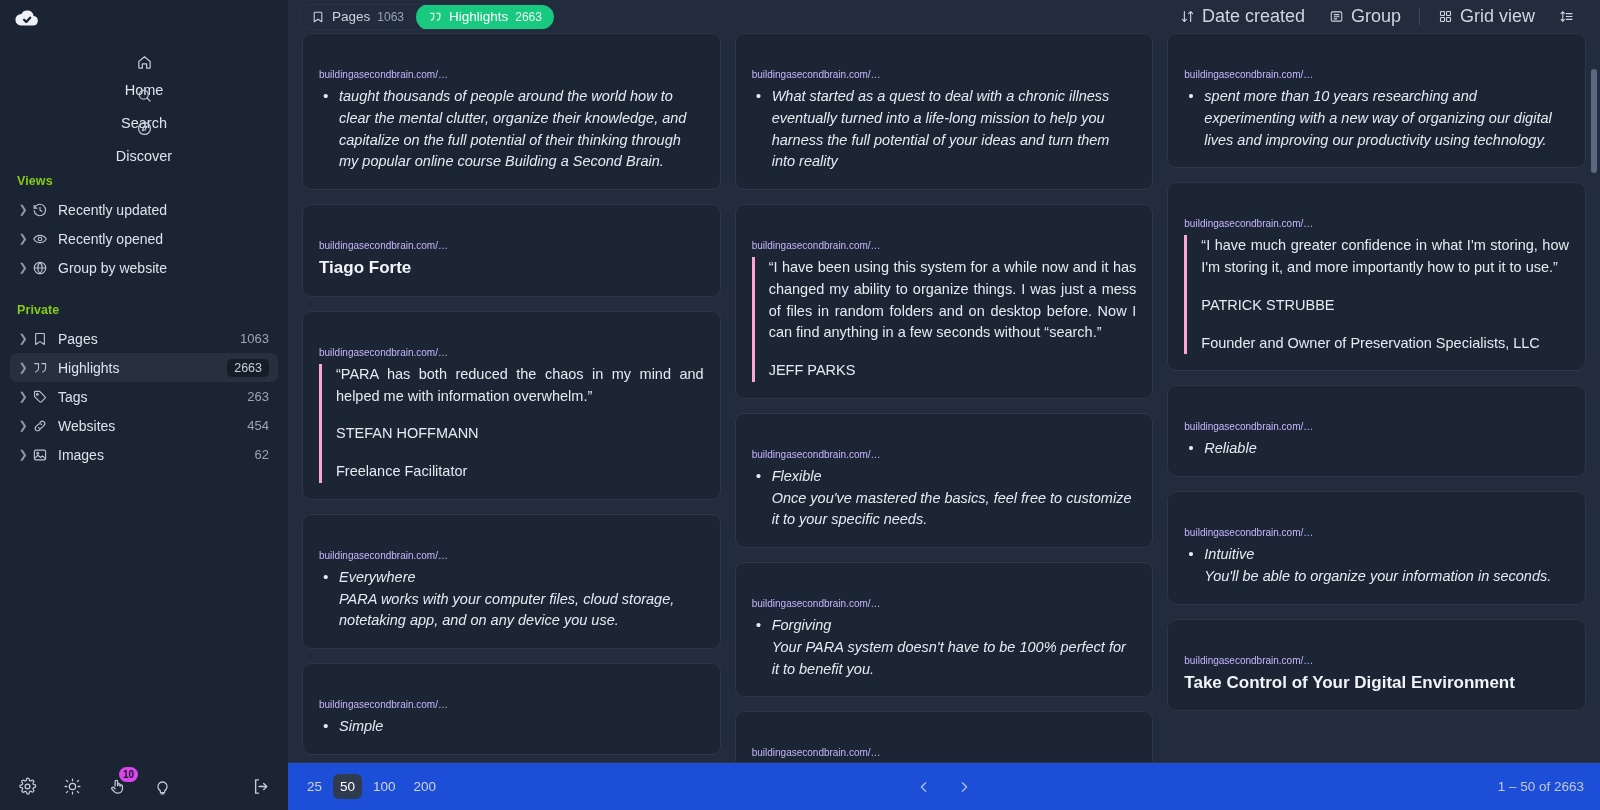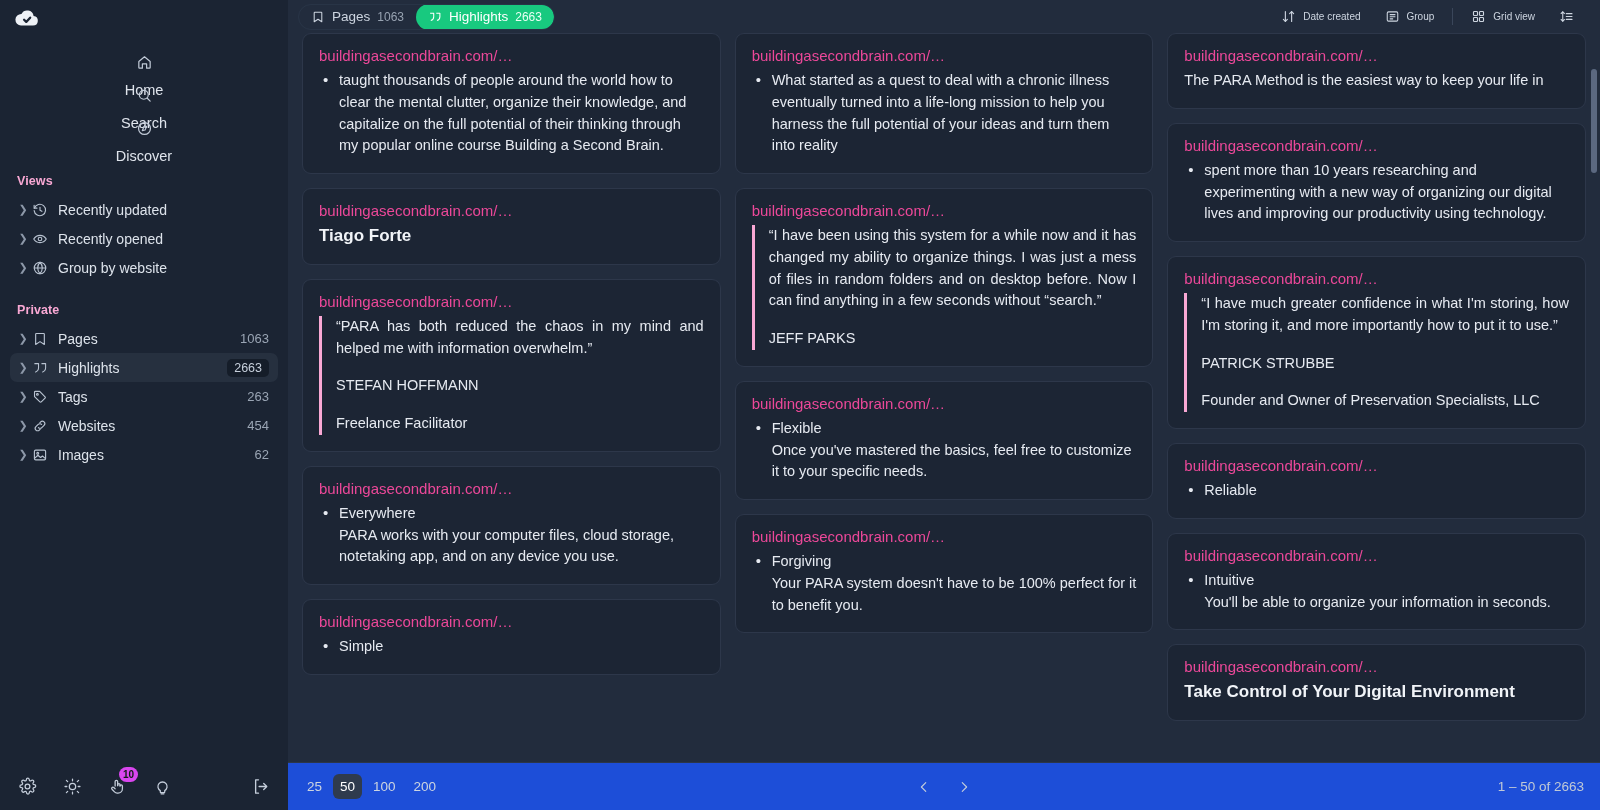--- a/index.html
+++ b/index.html
@@ -27,21 +27,21 @@
   .nav-item {
     display: flex; align-items: center; gap: 11px;
     height: 33px; margin: 0 10px; padding: 0 8px;
     border-radius: 7px; cursor: pointer;
     color: #dfe4ec; font-size: 14.5px; flex-direction: column;
   }
   .nav-item .ic { width: 17px; height: 17px; display: flex; align-items: center; justify-content: center; flex: none; color: #c2cbd8; }
   .nav-item .ic svg { width: 17px; height: 17px; display: block; }
 
   .section-title {
-    font-size: 12.5px; font-weight: bold; color: #f9a8d4;
+    font-size: 12.5px; font-weight: bold; color: #84cc16;
     padding: 0 0 0 17px; margin-top: 21px; margin-bottom: 7px;
     letter-spacing: .1px;
   }
 
   .tree-item {
     display: flex; align-items: center;
     height: 29px; margin: 0 10px; padding: 0 9px 0 4px;
     border-radius: 7px; cursor: pointer;
     color: #dde3eb; font-size: 14px;
   }
@@ -103,21 +103,21 @@
   }
   .tab svg { width: 14px; height: 14px; display: block; }
   .tab .tcount { font-size: 12px; color: #98a3b2; }
   .tab.active { background: #18c97f; color: #ffffff; border-radius: 16px; font-weight: 500; }
   .tab.active .tcount { color: #e8fff4; }
 
   .topbar-right { margin-left: auto; display: flex; align-items: center; gap: 0; }
   .tbtn {
     display: flex; align-items: center; gap: 7px;
     height: 26px; padding: 0 12px; cursor: pointer;
-    font-size: 10px; color: #cdd5e0; border-radius: 6px;
+    font-size: 18px; color: #cdd5e0; border-radius: 6px;
   }
   .tbtn svg { width: 15px; height: 15px; display: block; flex: none; }
   .divider { width: 1px; height: 17px; background: #3a465a; margin: 0 6px; }
 
   
   .scrollarea {
     flex: 1; overflow: hidden; position: relative;
     padding: 0 14px 0 14px;
   }
   .grid {
@@ -127,28 +127,28 @@
     break-inside: avoid; -webkit-column-break-inside: avoid;
     background: #1c2534; border: 1px solid #2c3banything;
     border: 1px solid #2d374a;
     border-radius: 9px;
     padding: 13px 16px 16px 16px;
     margin-bottom: 14px;
     display: block;
     cursor: pointer;
   }
   .card-url {
-    font-size: 15px; color: #ec4899; margin-bottom: 6px;
-    white-space: nowrap; overflow: hidden; text-overflow: ellipsis;
+    font-size: 10px; color: #c4b5fd; margin-bottom: 6px;
+    white-space: nowrap; overflow: hidden; text-overflow: ellipsis; margin-top: 22px;
   }
   .card-body { color: #e6eaf1; font-size: 14.5px; line-height: 1.5; }
 
   
   .bullet-list { list-style: none; padding-left: 4px; }
-  .bullet-list li { position: relative; padding-left: 16px; }
+  .bullet-list li { position: relative; padding-left: 16px; font-style: italic; }
   .bullet-list li::before {
     content: "•"; position: absolute; left: 0; top: -1px;
     color: #e6eaf1; font-size: 15px;
   }
   .bullet-sub { display: block; }
 
   
   .card-heading { font-size: 17px; font-weight: bold; color: #f1f4f8; line-height: 1.35; }
 
   

